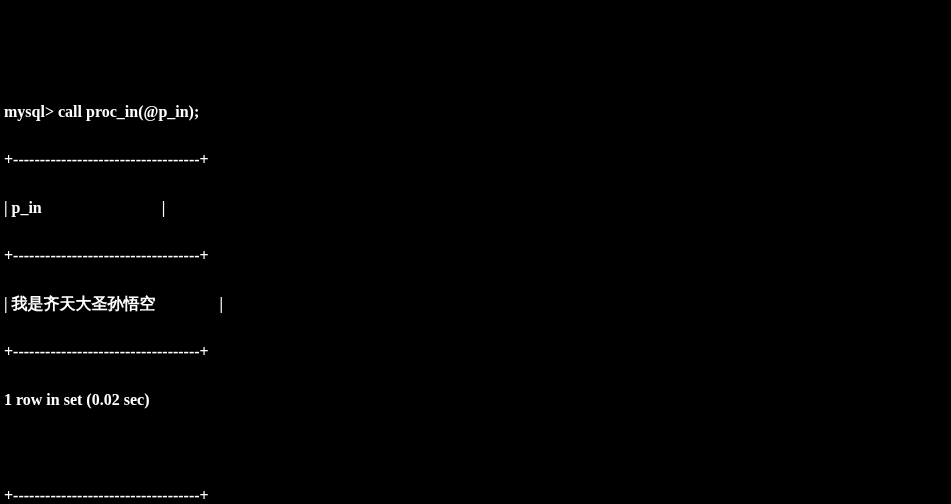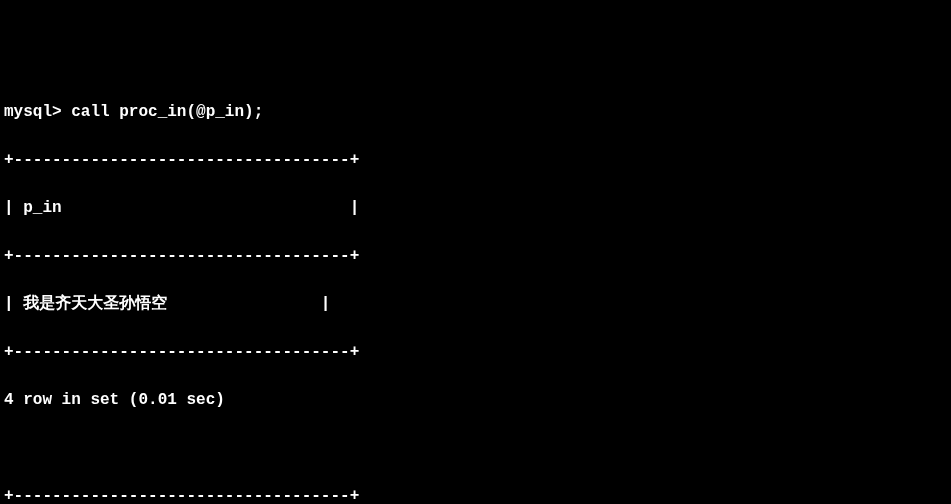--- a/index.html
+++ b/index.html
@@ -14,37 +14,38 @@
       font-size: 16px;
       line-height: 1.5;
       padding: 4px;
       width: 951px;
       height: 504px;
       overflow: hidden;
       white-space: pre;
     }
     .line {
       display: block;
+      font-family: Liberation Serif, serif;
     }
     .bold {
       font-weight: bold;
     }
   </style>
 </head>
 <body>
 
 
 
 <span class="line"><span class="bold">mysql&gt;</span><span class="bold"> call proc_in(@p_in);</span></span>
 <span class="line bold">+-----------------------------------+</span>
 <span class="line bold">| p_in                              |</span>
 <span class="line bold">+-----------------------------------+</span>
 <span class="line bold">| 我是齐天大圣孙悟空                |</span>
 <span class="line bold">+-----------------------------------+</span>
-<span class="line bold">4 row in set (0.01 sec)</span>
+<span class="line bold">1 row in set (0.02 sec)</span>
 <span class="line"> </span>
 <span class="line bold">+-----------------------------------+</span>
 
 
 
 
 
 
 
 

